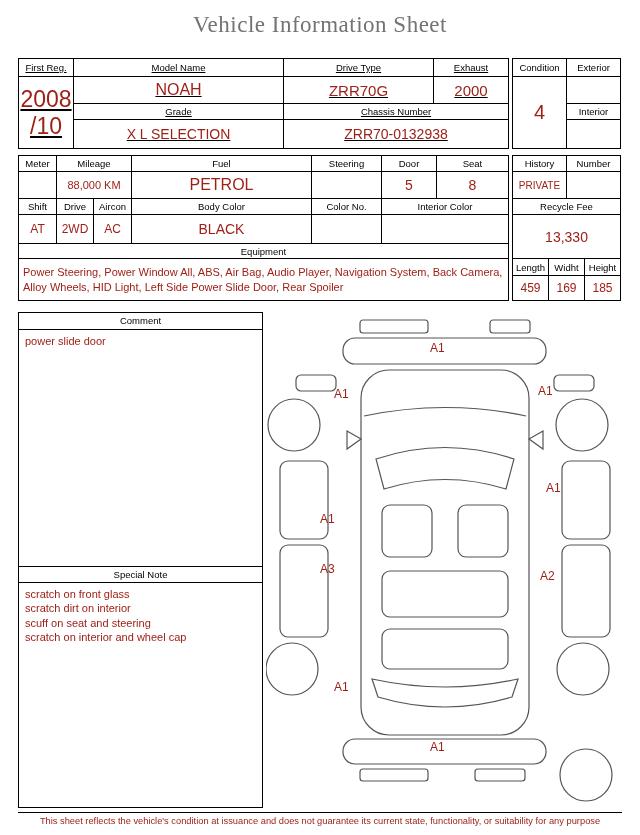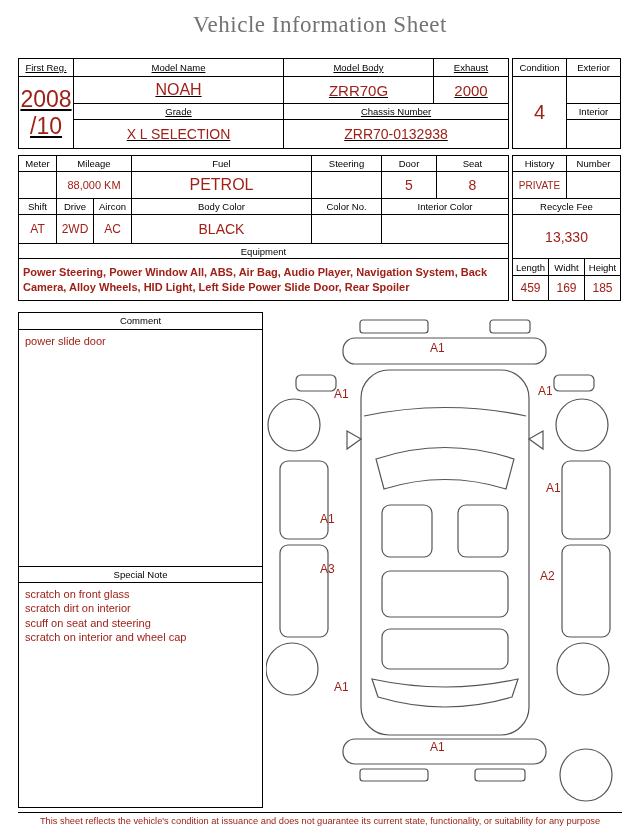--- a/index.html
+++ b/index.html
@@ -24,21 +24,21 @@
     text-align:center; vertical-align:middle;
     padding:0; overflow:hidden;
   }
   th { font-size:9.5px; font-weight:normal; color:#000; }
   td { font-size:11px; }
   .v { color:var(--red); }
   .fs20{font-size:20px} .fs17{font-size:23px} .fs16{font-size:16px}
   .fs15{font-size:15px} .fs14{font-size:14px} .fs12{font-size:12px}
   .fs11{font-size:11px} .fs10{font-size:10px}
   .pre { white-space:pre-line; line-height:1.15; }
-  .left { text-align:left; padding:1px 4px; line-height:1.35;font-weight:bold; }
+  .left { text-align:left; padding:1px 4px; line-height:1.35; }
 
   tr.h15{height:15px} tr.h16{height:16px} tr.h17{height:17px} tr.h18{height:18px}
   tr.h25{height:25px} tr.h27{height:27px} tr.h29{height:29px} tr.h42{height:42px} tr.h44{height:44px}
 
   #t1l { left:18px; top:58px;  width:490px;text-decoration:underline; }
   #t1r { left:512px; top:58px; width:108px; }
   #t2l { left:18px; top:155px; width:490px; }
   #t2r { left:512px; top:155px; width:108px; }
 
   #comment-box {
@@ -75,21 +75,21 @@
     <colgroup>
         <col style="width:55px">
         <col style="width:210px">
         <col style="width:150px">
         <col style="width:75px">
       </colgroup>
     <tbody>
         <tr class="h18">
       <th>First Reg.</th>
       <th>Model Name</th>
-      <th>Model Body</th>
+      <th>Drive Type</th>
       <th>Exhaust</th>
     </tr>
     <tr class="h27">
       <td rowspan="3" class="v fs17 pre">2008
 /10</td>
       <td class="v fs16">NOAH</td>
       <td class="v fs15">ZRR70G</td>
       <td class="v fs15">2000</td>
     </tr>
     <tr class="h16">

